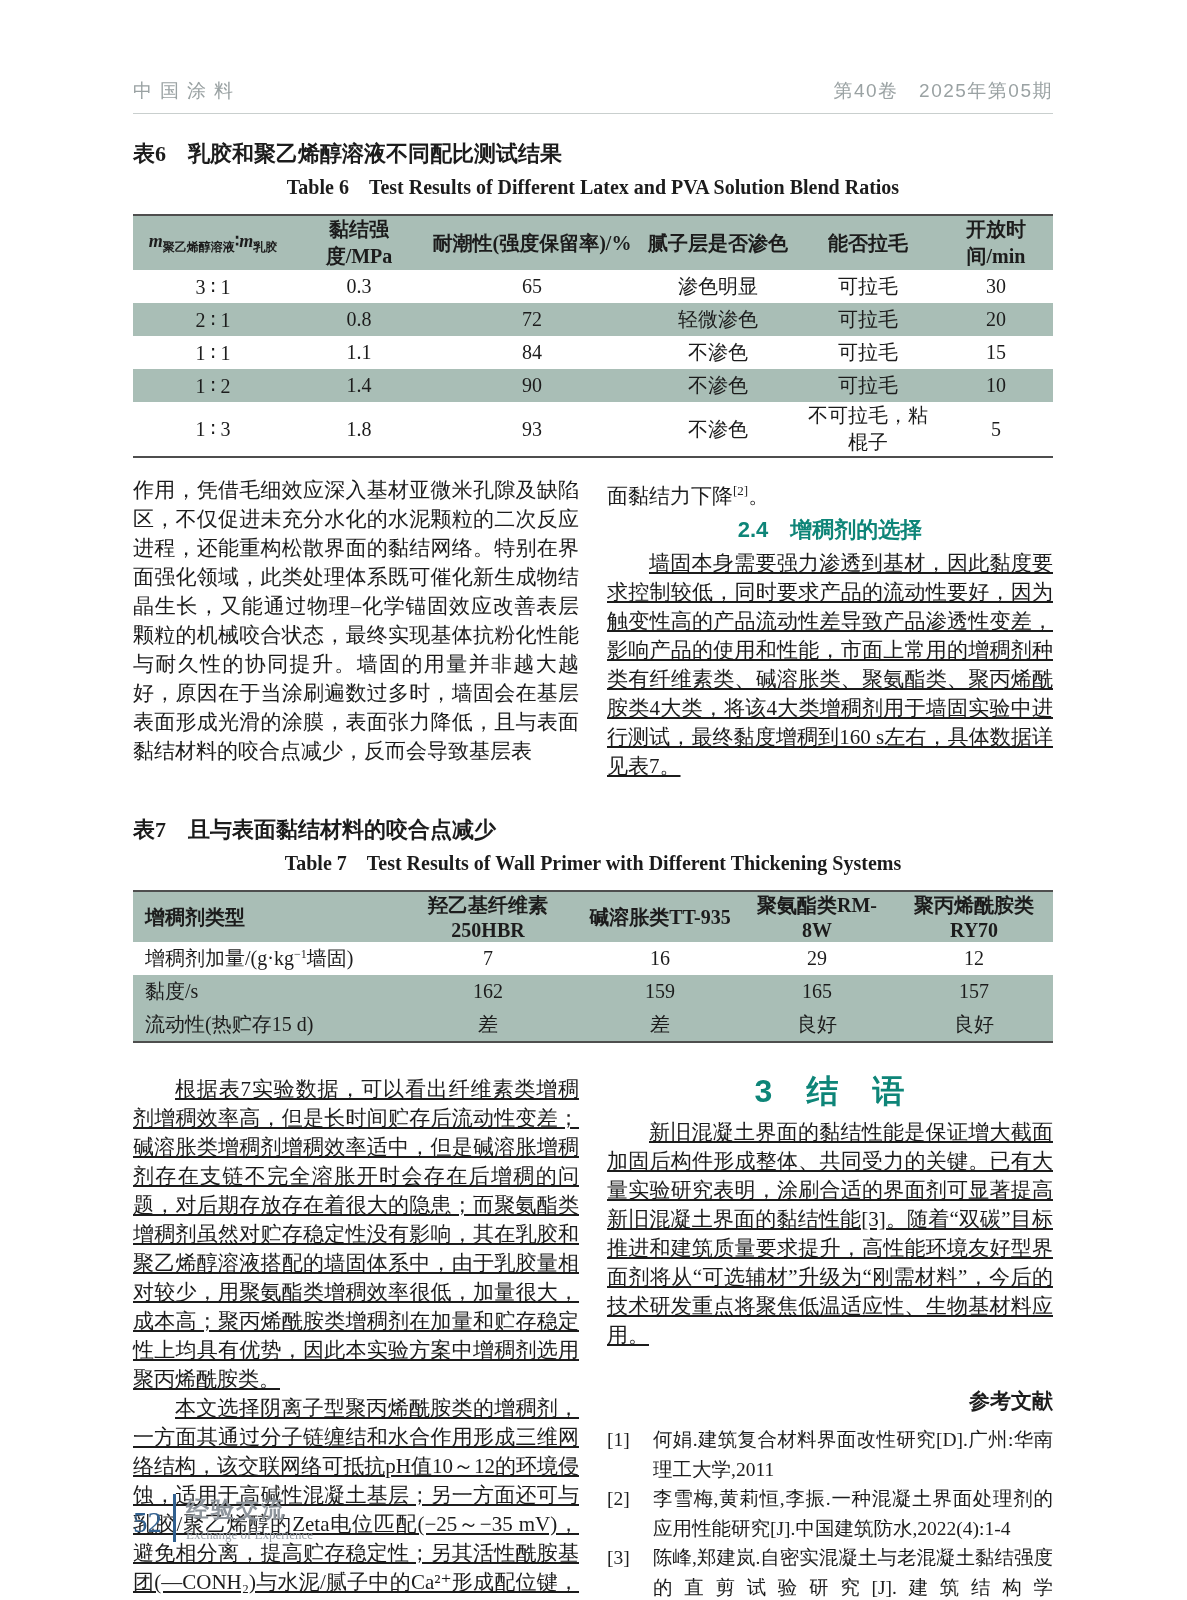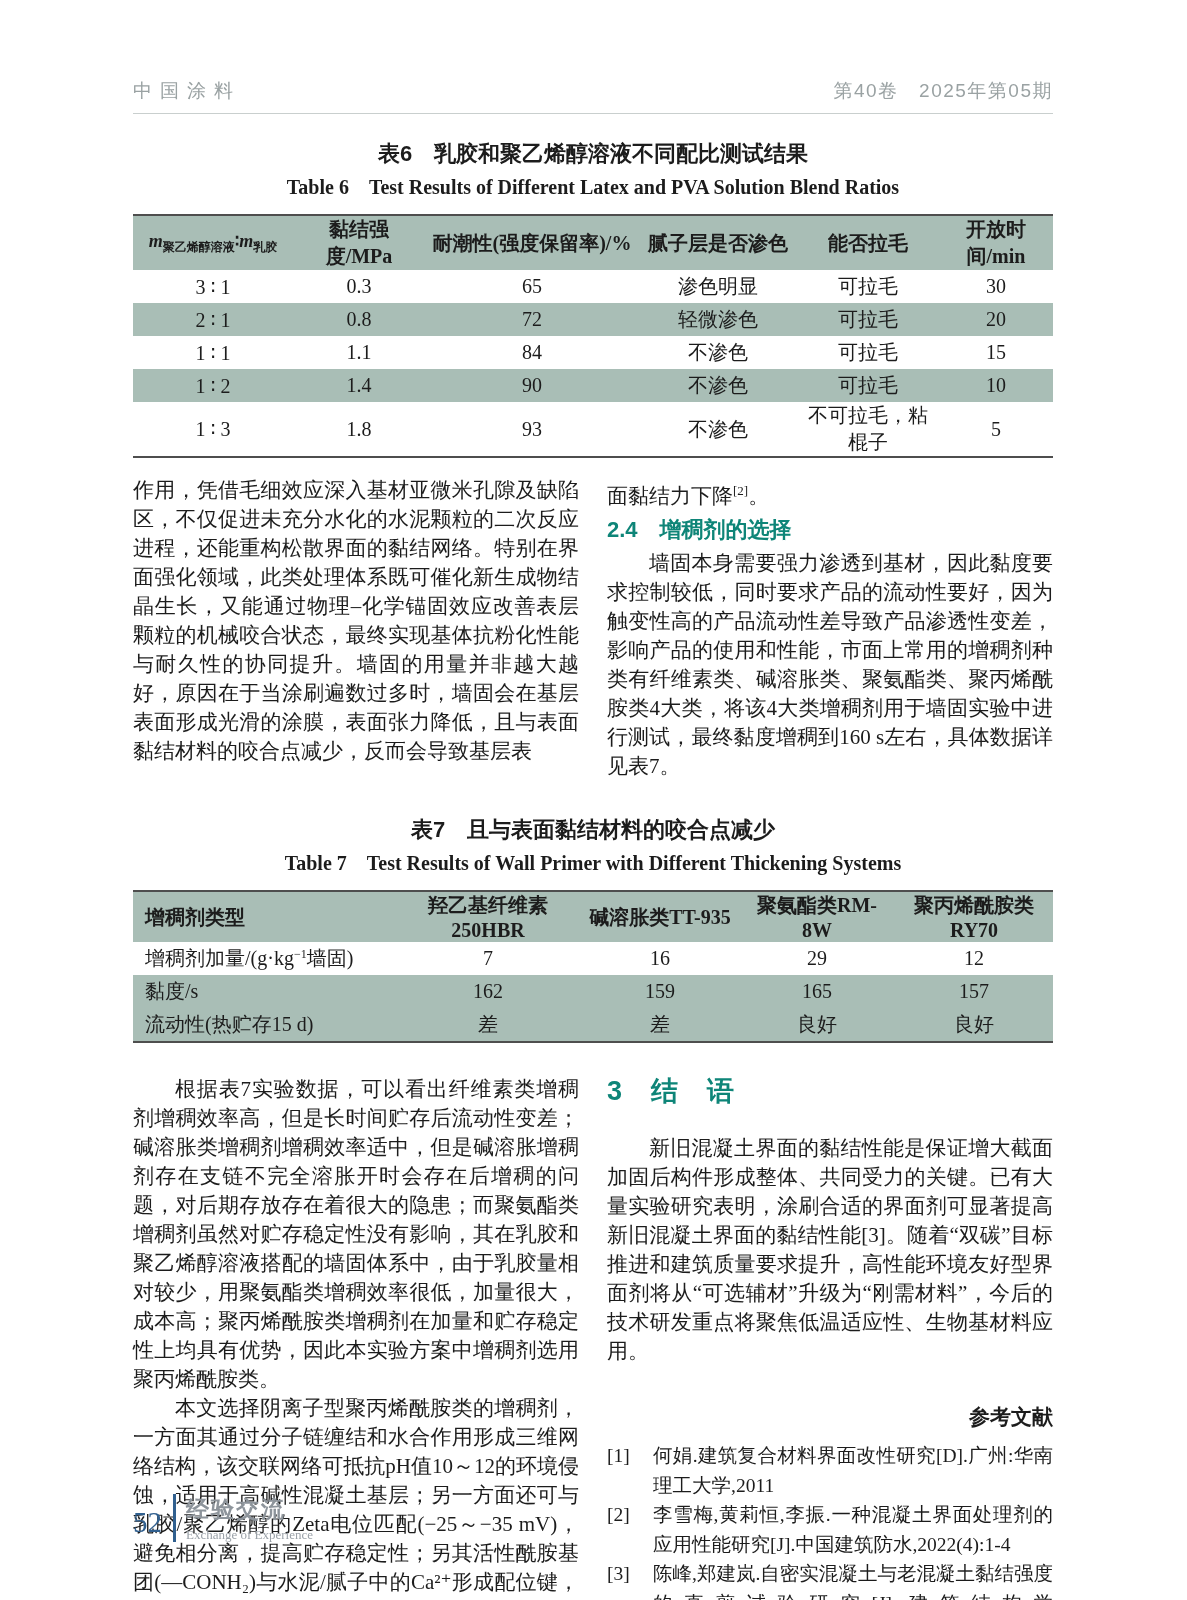--- a/index.html
+++ b/index.html
@@ -15,47 +15,47 @@
     display:flex; justify-content:space-between; align-items:flex-end;
     padding-top:78px; padding-bottom:9px;
     border-bottom:1.5px solid #c9cfce;
     color:#9aa2a3; font-size:19px;
     font-family:"Liberation Sans","DejaVu Sans",sans-serif;
   }
   .journal-name { letter-spacing:8px; }
   .issue-info { letter-spacing:1.5px; }
 
   
-  .cap-zh { text-align:center; font-family:Liberation Sans, sans-serif;
+  .cap-zh { font-family:Liberation Serif, serif;
             font-weight:bold; font-size:22px; margin-top:25px; }
   .cap-en { text-align:center; font-weight:bold; font-size:20px; margin-top:5px; }
 
   
   table { width:920px; border-collapse:collapse; font-size:20px; margin-top:13px;
           border-top:2px solid #4e4e4e; border-bottom:2px solid #4e4e4e; }
   th { background:#a9beb6; font-weight:bold; height:38px; text-align:center; padding:0 4px; }
   td { height:33px; text-align:center; padding:0 4px; }
   tr.stripe td { background:#a9beb6; }
   .t7 th:first-child, .t7 td:first-child { text-align:left; padding-left:12px; }
   .mvar { font-style:italic; }
   .subt { font-size:12px; vertical-align:-4px; }
   .supt { font-size:12px; vertical-align:7px; }
   .ratio-head { font-size:18px; }
 
   
   .cols { display:flex; gap:28px; margin-top:18px; }
   .col { width:446px; text-align:justify; font-size:21px; line-height:29px; }
-  .indent { text-indent:2em; }
+  .indent { text-indent:2em;text-decoration:underline; }
   .supref { font-size:13px; vertical-align:8px; }
 
   .sec-heading {
     color:#0e8578; font-family:"Liberation Sans","DejaVu Sans",sans-serif;
-    font-weight:bold; font-size:22px; margin:4px 0 5px; text-indent:0; text-align:left;
+    font-weight:bold; font-size:22px; margin:4px 0 5px; text-indent:0; text-align:center;
   }
-  .sec-heading-big { font-size:27px; margin:2px 0 28px; letter-spacing:1px; }
+  .sec-heading-big { font-size:32px; margin:2px 0 12px; letter-spacing:1px; }
 
   
   .ref-title { text-align:right; font-family:"Liberation Sans","DejaVu Sans",sans-serif;
                font-weight:bold; font-size:21px; margin:36px 0 10px; text-indent:0; }
   .ref-item { display:flex; font-size:19.5px; line-height:29.5px; text-align:justify; }
   .ref-num { width:46px; flex:none; }
   .ref-text { flex:1; }
 
   
   .footer { position:absolute; left:133px; top:1494px; display:flex; }

